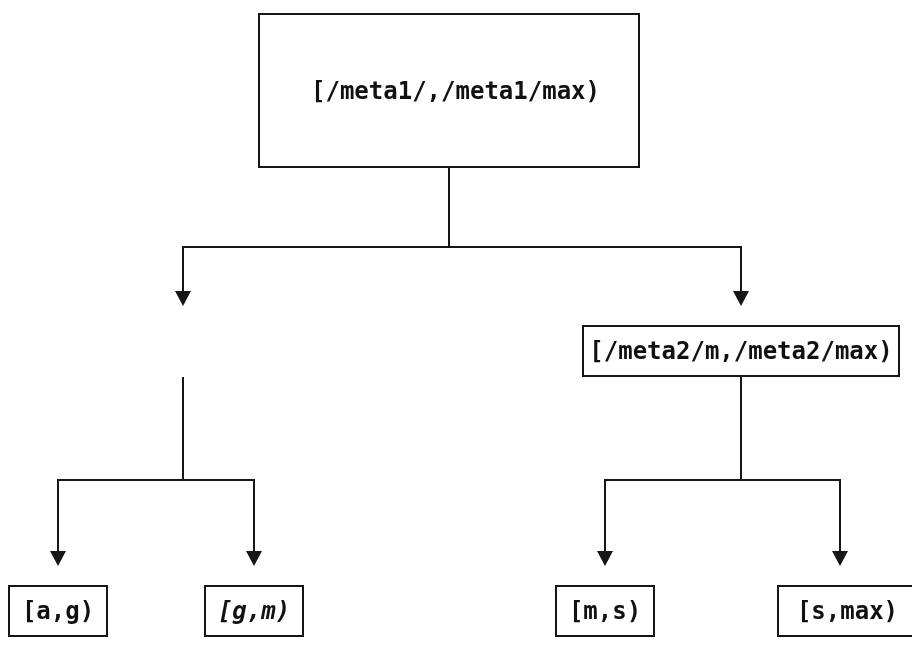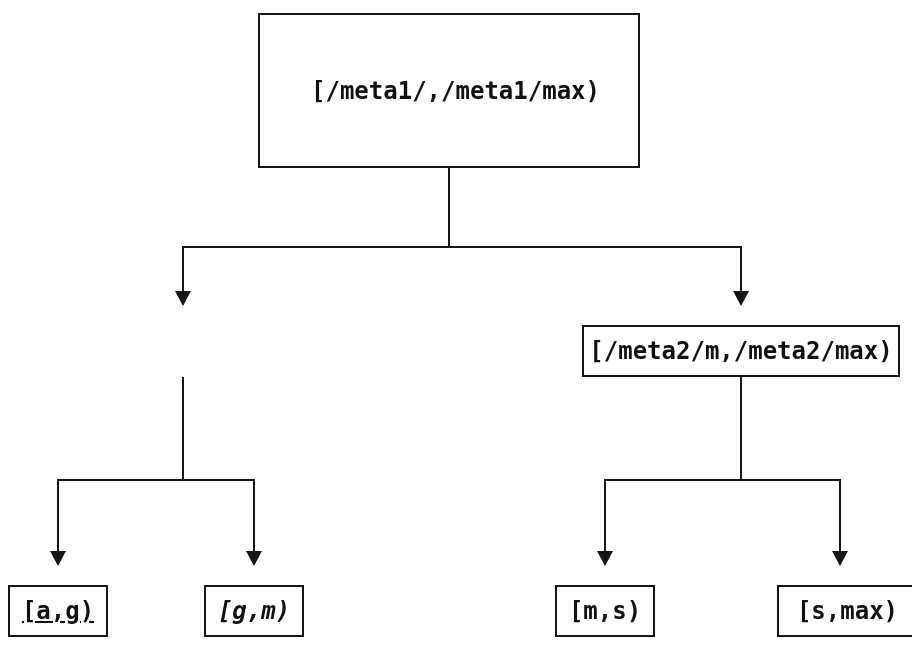--- a/index.html
+++ b/index.html
@@ -69,21 +69,21 @@
   <div class="vline" style="left:253px; top:479px; width:2px; height:72px;"></div>
   <div class="arrow-down" style="left:246px; top:551px;"></div>
 
   <div class="vline" style="left:740px; top:377px; width:2px; height:104px;"></div>
   <div class="hline" style="left:604px; top:479px; width:237px; height:2px;"></div>
   <div class="vline" style="left:604px; top:479px; width:2px; height:72px;"></div>
   <div class="arrow-down" style="left:597px; top:551px;"></div>
   <div class="vline" style="left:839px; top:479px; width:2px; height:72px;"></div>
   <div class="arrow-down" style="left:832px; top:551px;"></div>
 
-  <div class="node" style="left:8px; top:585px; width:100px; height:52px;text-decoration:underline;">
+  <div class="node" style="left:8px; top:585px; width:100px; height:52px;">
     <span>[a,g)</span>
   </div>
   <div class="node" style="left:204px; top:585px; width:100px; height:52px;font-style:italic;">
     <span>[g,m)</span>
   </div>
   <div class="node" style="left:555px; top:585px; width:100px; height:52px;">
     <span>[m,s)</span>
   </div>
   <div class="node" style="left:777px; top:585px; width:141px; height:52px;">
     <span>[s,max)</span>

